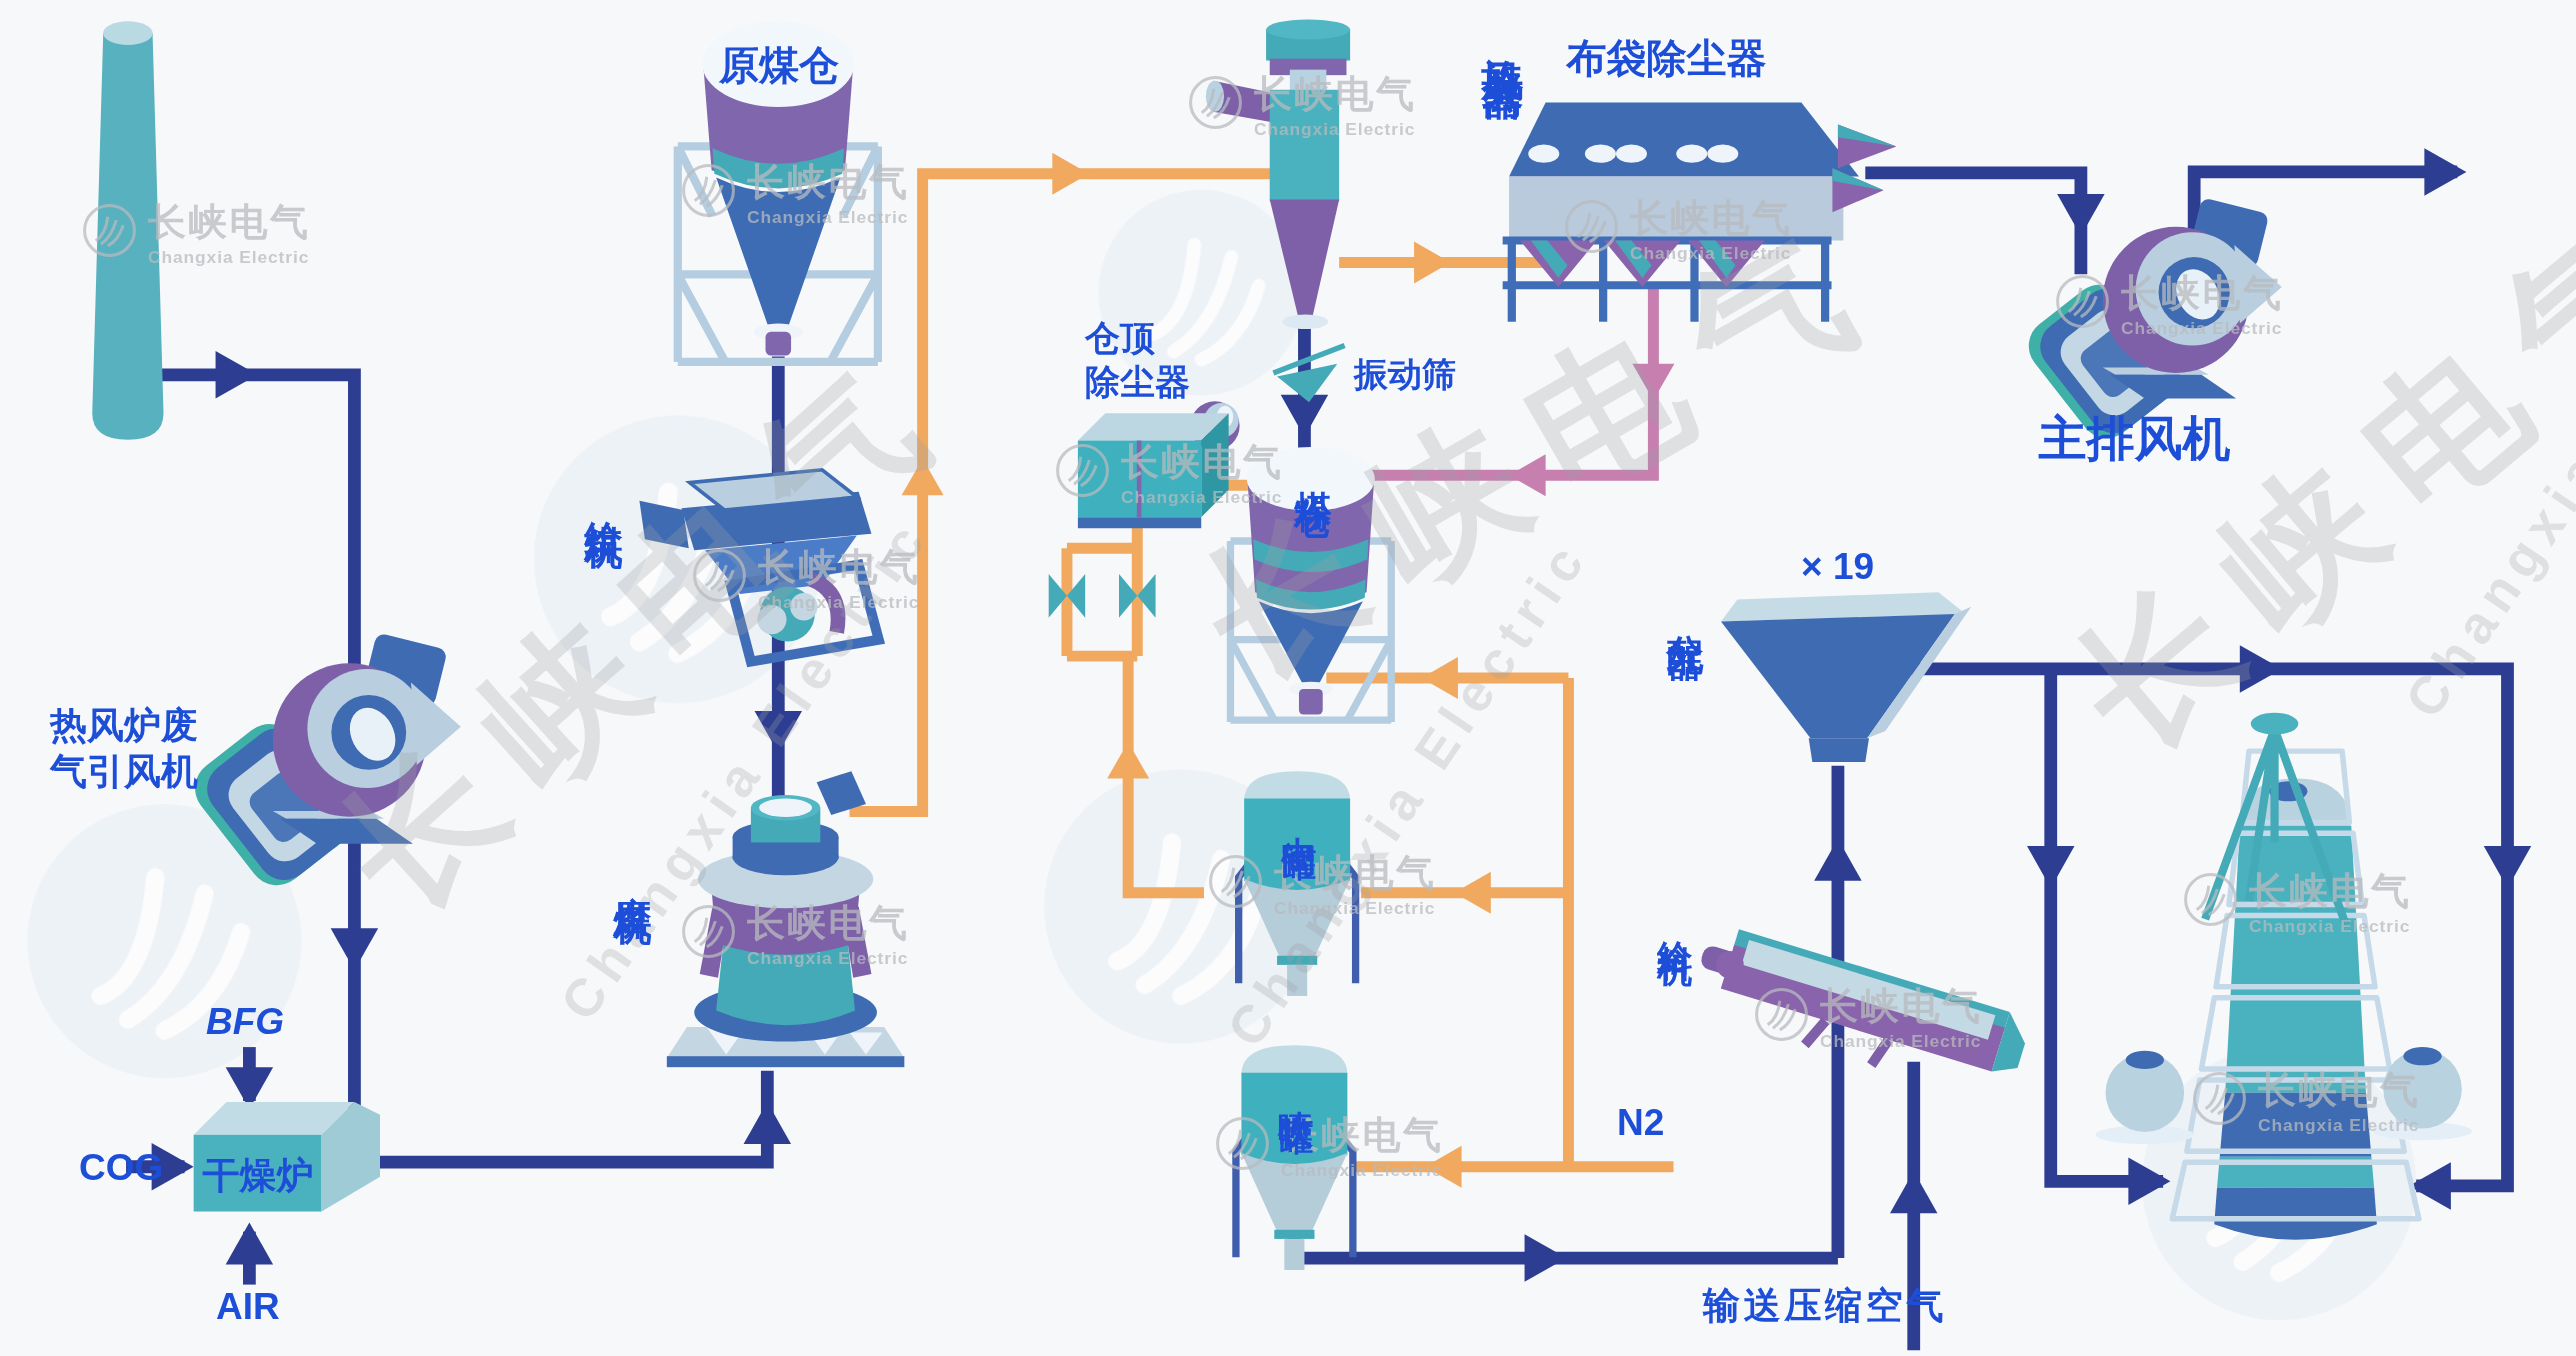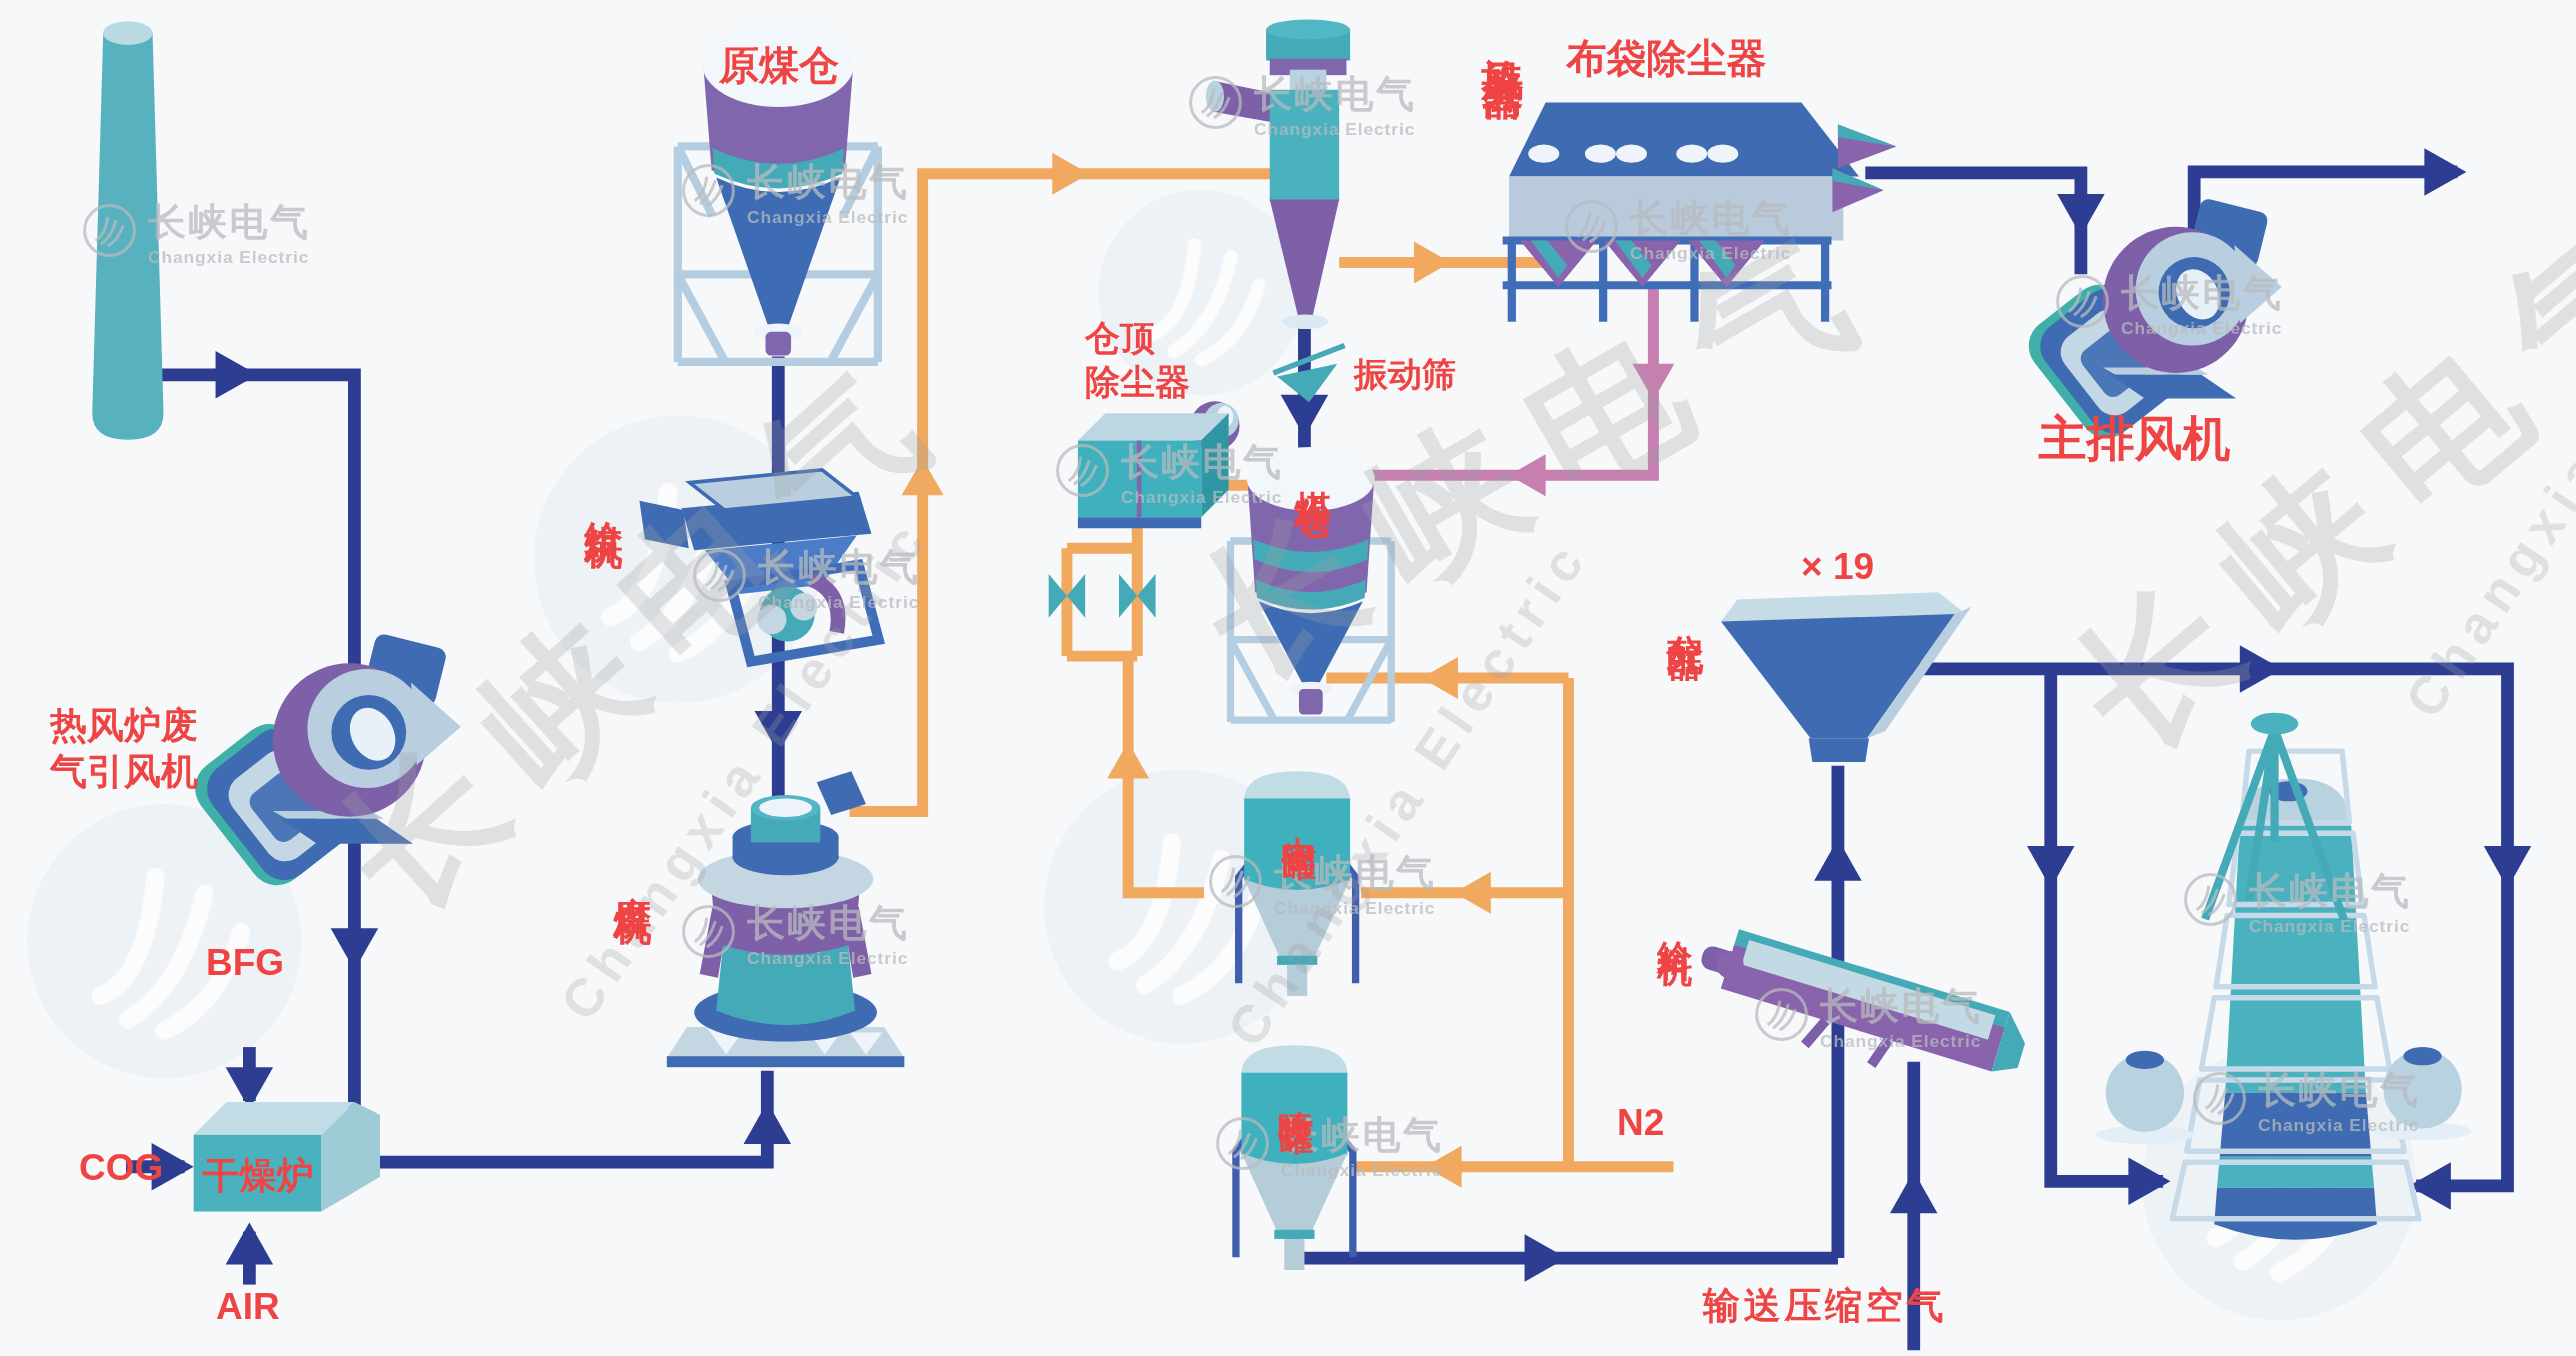--- a/index.html
+++ b/index.html
@@ -1,19 +1,19 @@
 <!DOCTYPE html>
 <html style="font-size:14.6px"><head>
 <meta charset="utf-8">
 <style>
   html,body{margin:0;padding:0;background:#f7f8fa;}
   #stage{position:relative;width:2576px;height:1357px;background:#f7f8fa;overflow:hidden;
          font-family:"Liberation Sans","DejaVu Sans",sans-serif;}
   #art{position:absolute;left:0;top:0;}
-  .lbl{position:absolute;color:#ef4444;font-weight:600;line-height:1.25;white-space:pre-line;}
+  .lbl{position:absolute;color:#1d4ed8;font-weight:600;line-height:1.25;white-space:pre-line;}
   .lbl.c{text-align:center;}
   .v{writing-mode:vertical-rl;text-orientation:upright;letter-spacing:5.5px;}
   .wm{position:absolute;display:flex;align-items:flex-start;gap:11px;color:#b8bbbf;opacity:.75;pointer-events:none;}
   .wm svg{width:55px;height:55px;flex:0 0 auto;}
   .wm-cn{font-size:38px;font-weight:700;letter-spacing:2.7px;line-height:1;}
   .wm-en{font-size:17.4px;font-weight:700;letter-spacing:0.9px;margin-top:5.5px;}
   .wm-big{position:absolute;color:#9ea1a6;opacity:.28;font-weight:700;pointer-events:none;white-space:nowrap;}
   .wm-big.cn{font-size:151px;letter-spacing:35px;}
   .wm-big.en{font-size:53px;letter-spacing:9px;}
 </style>
@@ -456,20 +456,20 @@
 <div class="lbl v" style="left:1289px;top:461px;font-size:37px;">煤粉仓</div>
 <div class="lbl" style="left:50px;top:703px;font-size:37px;">热风炉废
 气引风机</div>
 <div class="lbl v" style="left:608px;top:866px;font-size:38px;">磨煤机</div>
 <div class="lbl v" style="left:1277px;top:808px;font-size:35px;">中间罐</div>
 <div class="lbl v" style="left:1274px;top:1082px;font-size:35px;">喷吹罐</div>
 <div class="lbl v" style="left:1661px;top:605px;font-size:37px;">分配器</div>
 <div class="lbl" style="left:1801px;top:544px;font-size:37px;text-align:center;">× 19</div>
 <div class="lbl v" style="left:1653px;top:912px;font-size:35px;">给料机</div>
 <div class="lbl" style="left:1617px;top:1100px;font-size:37px;">N2</div>
-<div class="lbl" style="left:206px;top:940px;font-size:37px;">BFG</div>
+<div class="lbl" style="left:206px;top:999px;font-size:37px;font-style:italic;">BFG</div>
 <div class="lbl" style="left:35px;top:1145px;font-size:37px;margin-left:44px;">COG</div>
 <div class="lbl" style="left:216px;top:1284px;font-size:37px;">AIR</div>
 <div class="lbl c" style="left:194px;top:1153px;width:128px;font-size:37px;">干燥炉</div>
 <div class="lbl" style="left:1703px;top:1283px;font-size:37px;letter-spacing:3.7px;">输送压缩空气</div>
 
 </div>
 
 
 </body></html>

